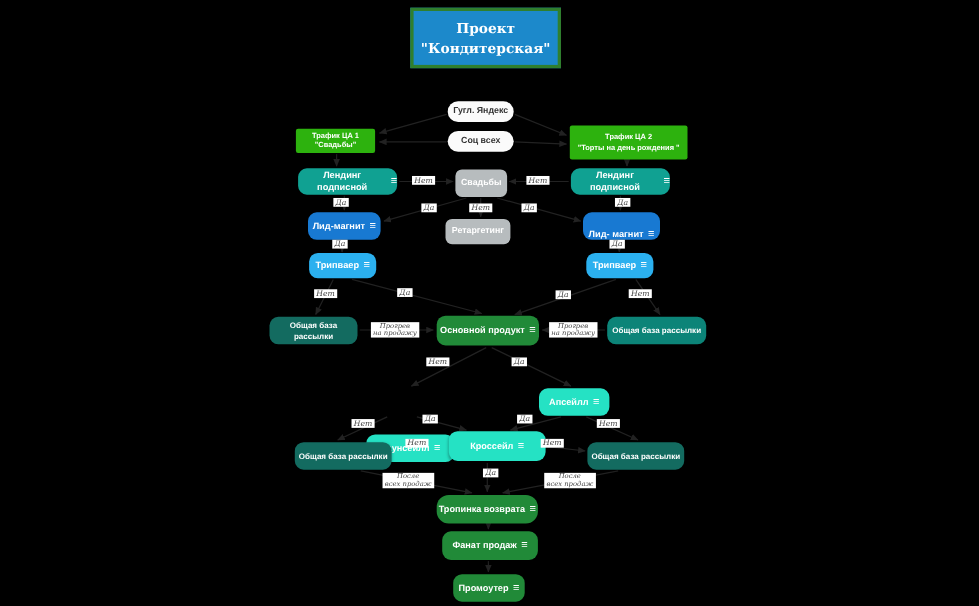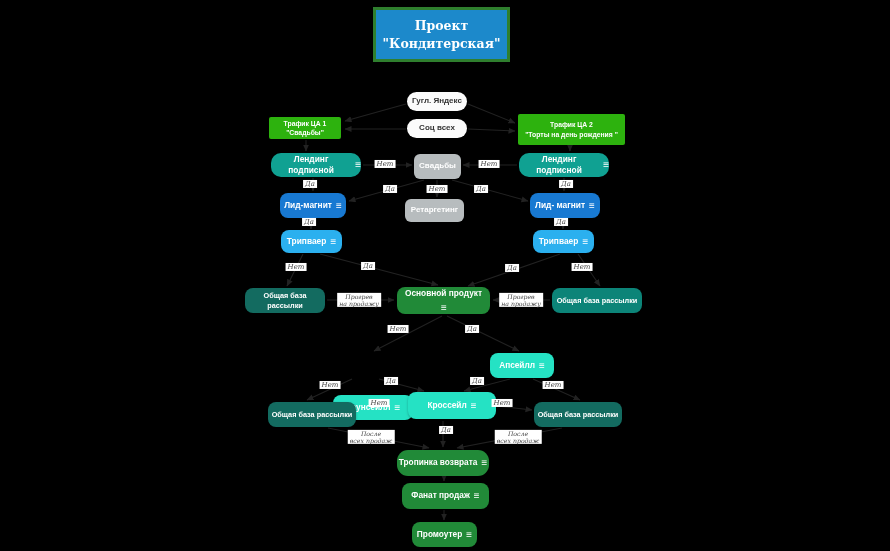--- a/index.html
+++ b/index.html
@@ -12,21 +12,21 @@
              font-family:"DejaVu Serif",serif;font-weight:bold;font-size:12.5px;}
   
   #edge-svg{position:absolute;left:0;top:0;width:890px;height:551px;}
   .edge-line{stroke:#222;stroke-width:1.1;}
   
   .node{position:absolute;box-sizing:border-box;display:flex;align-items:center;justify-content:center;
         gap:3px;font-weight:bold;color:#fff;border-radius:8px;text-align:center;
         box-shadow:0 1px 2.5px rgba(0,0,0,.28);white-space:pre-line;line-height:1.35;}
   .st-white{background:#fbfbfb;color:#333;border-radius:10px;font-size:8px;box-shadow:0 1px 3px rgba(0,0,0,.18);}
   .st-green{background:#2db20e;border-radius:2px;font-size:6.8px;}
-  .st-teal{background:#10a192;font-size:8.4px;border-radius:10px;}
+  .st-teal{background:#10a192;font-size:8.4px;}
   .st-gray{background:#b7bcbe;border-radius:6px;font-size:8px;}
   .st-blue{background:#1879d2;font-size:8.4px;}
   .st-lightblue{background:#2bb0ef;font-size:8.4px;}
   .st-darkteal{background:#136b60;font-size:7.3px;}
   .st-midteal{background:#0c8478;font-size:7.3px;}
   .st-darkgreen{background:#218a38;font-size:8.3px;}
   .st-turquoise{background:#25e2c4;font-size:8.3px;}
   .menu-icon{font-weight:normal;font-size:10px;line-height:1;margin-left:1px;}
   
   .edge-label{position:absolute;transform:translate(-50%,-50%);
@@ -90,25 +90,25 @@
       <div class="node st-white" style="left: 407px; top: 92px; width: 60px; height: 19px;"><span>Гугл. Яндекс</span></div>
       <div class="node st-white" style="left: 407px; top: 119px; width: 60px; height: 19px;"><span>Соц всех</span></div>
       <div class="node st-green" style="left: 269px; top: 117px; width: 72px; height: 22px;"><span>Трафик ЦА 1 "Свадьбы"</span></div>
       <div class="node st-green" style="left: 518px; top: 114px; width: 107px; height: 31px;"><span>Трафик ЦА 2
 "Торты на день рождения "</span></div>
       <div class="node st-teal" style="left: 271px; top: 153px; width: 90px; height: 24px;"><span>Лендинг подписной</span><span class="menu-icon">≡</span></div>
       <div class="node st-gray" style="left: 414px; top: 154px; width: 47px; height: 25px;"><span>Свадьбы</span></div>
       <div class="node st-teal" style="left: 519px; top: 153px; width: 90px; height: 24px;"><span>Лендинг подписной</span><span class="menu-icon">≡</span></div>
       <div class="node st-blue" style="left: 280px; top: 193px; width: 66px; height: 25px;"><span>Лид-магнит</span><span class="menu-icon">≡</span></div>
       <div class="node st-gray" style="left: 405px; top: 199px; width: 59px; height: 23px;"><span>Ретаргетинг</span></div>
-      <div class="node st-blue" style="left: 530px; top: 193px; width: 70px; height: 25px;"><span>Лид- магнит</span><span class="menu-icon">≡</span></div>
+      <div class="node st-blue" style="left: 530px; top: 193px; width: 70px; height: 25px; align-items: flex-end;"><span>Лид- магнит</span><span class="menu-icon">≡</span></div>
       <div class="node st-lightblue" style="left: 281px; top: 230px; width: 61px; height: 23px;"><span>Трипваер</span><span class="menu-icon">≡</span></div>
       <div class="node st-lightblue" style="left: 533px; top: 230px; width: 61px; height: 23px;"><span>Трипваер</span><span class="menu-icon">≡</span></div>
       <div class="node st-darkteal" style="left: 245px; top: 288px; width: 80px; height: 25px;"><span>Общая база рассылки</span></div>
-      <div class="node st-darkgreen" style="left: 397px; top: 287px; width: 93px; height: 27px; flex-direction: column;"><span>Основной продукт</span><span class="menu-icon">≡</span></div>
+      <div class="node st-darkgreen" style="left: 397px; top: 287px; width: 93px; height: 27px;"><span>Основной продукт</span><span class="menu-icon">≡</span></div>
       <div class="node st-midteal" style="left: 552px; top: 288px; width: 90px; height: 25px;"><span>Общая база рассылки</span></div>
       <div class="node st-turquoise" style="left: 333px; top: 353px; width: 80px; height: 25px; margin-top: 42px;"><span>Даунсейлл</span><span class="menu-icon">≡</span></div>
       <div class="node st-turquoise" style="left: 490px; top: 353px; width: 64px; height: 25px;"><span>Апсейлл</span><span class="menu-icon">≡</span></div>
       <div class="node st-turquoise" style="left: 408px; top: 392px; width: 88px; height: 27px;"><span>Кроссейл</span><span class="menu-icon">≡</span></div>
       <div class="node st-darkteal" style="left: 268px; top: 402px; width: 88px; height: 25px;"><span>Общая база рассылки</span></div>
       <div class="node st-darkteal" style="left: 534px; top: 402px; width: 88px; height: 25px;"><span>Общая база рассылки</span></div>
       <div class="node st-darkgreen" style="left: 397px; top: 450px; width: 92px; height: 26px; border-radius: 11px;"><span>Тропинка возврата</span><span class="menu-icon">≡</span></div>
       <div class="node st-darkgreen" style="left: 402px; top: 483px; width: 87px; height: 26px;"><span>Фанат продаж</span><span class="menu-icon">≡</span></div>
       <div class="node st-darkgreen" style="left: 412px; top: 522px; width: 65px; height: 25px;"><span>Промоутер</span><span class="menu-icon">≡</span></div>
     </div>

